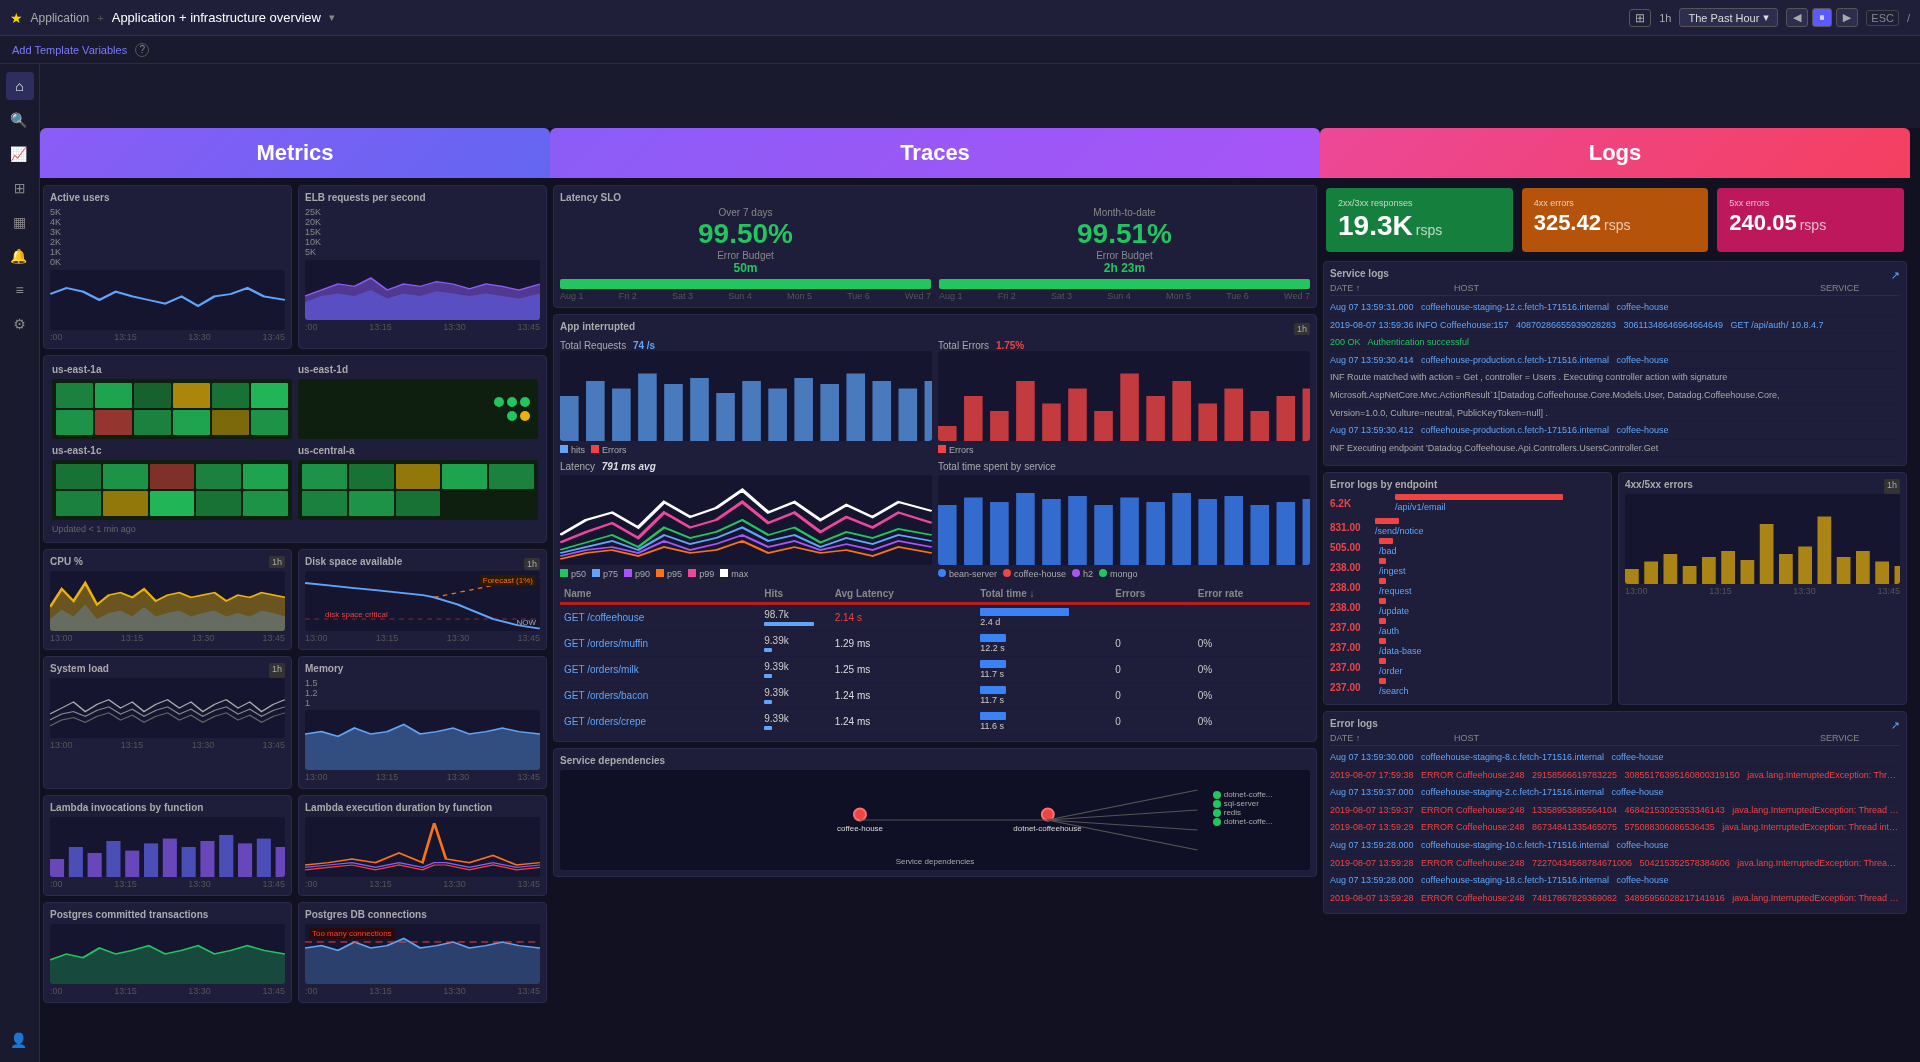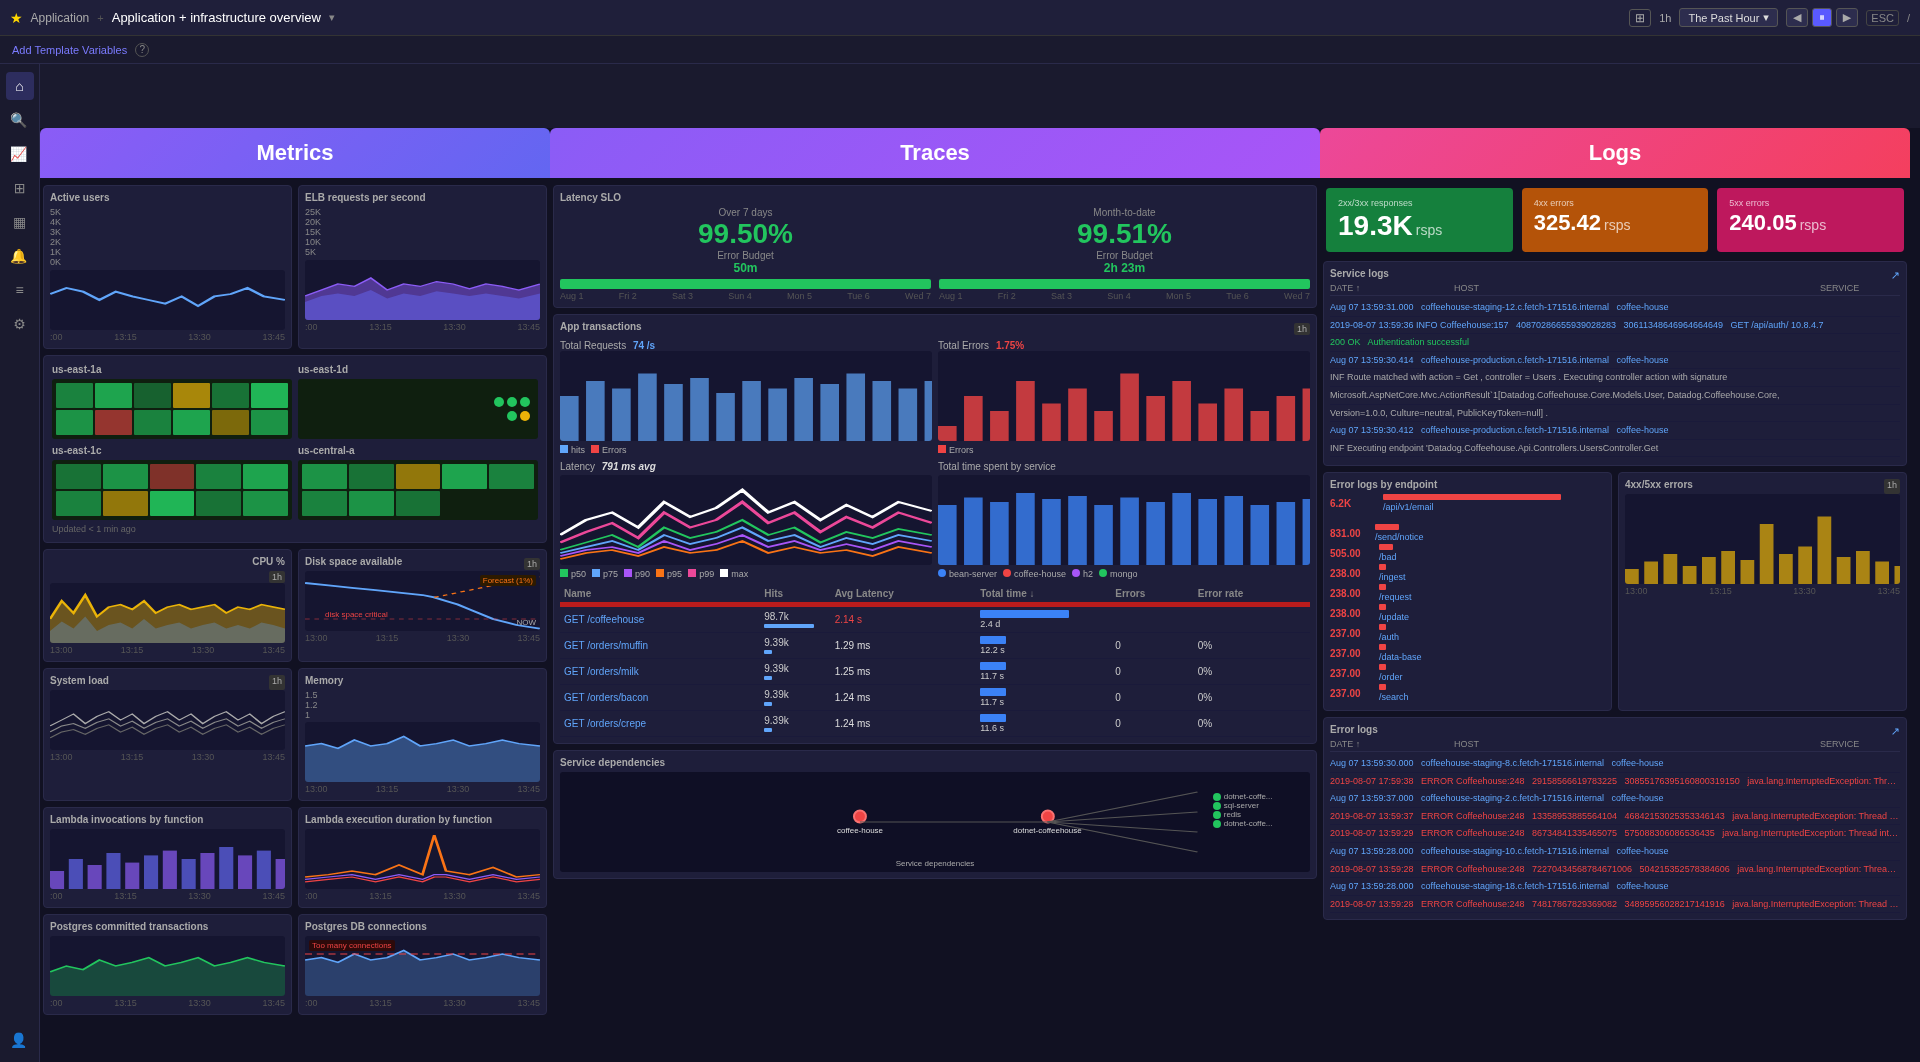--- a/index.html
+++ b/index.html
@@ -59,21 +59,21 @@
     
     .metric-box { border-radius: 4px; padding: 10px 12px; margin: 3px; }
     .metric-box.green { background: #15803d; }
     .metric-box.yellow { background: #b45309; }
     .metric-box.pink { background: #be185d; }
     .metric-box-val { font-size: 36px; font-weight: bold; color: #fff; }
     .metric-box-unit { font-size: 14px; color: rgba(255,255,255,0.7); }
 
     
     .data-table { width: 100%; border-collapse: collapse; font-size: 10px; }
-    .data-table th { color: #888; font-weight: 600; border-bottom: 5px solid #b91c1c; padding: 3px 4px; text-align: left; }
+    .data-table th { color: #888; font-weight: 600; border-bottom: 3px solid #b91c1c; padding: 3px 4px; text-align: left; }
     .data-table td { padding: 3px 4px; border-bottom: 1px solid #1a1a3a; color: #ccc; }
 
     
     .log-scroll { max-height: 160px; overflow: hidden; }
 
     .top-section { display: grid; grid-template-columns: 510px 770px 590px; min-height: 900px; }
 
     .panel-full { background: #1e1e3a; border: 1px solid #2a2a4a; border-radius: 4px; margin: 3px; padding: 6px; }
 
     
@@ -229,21 +229,21 @@
               <div style="background:#22c55e;opacity:0.7;border-radius:1px;"></div>
               <div style="background:#22c55e;opacity:0.5;border-radius:1px;"></div>
             </div>
           </div>
         </div>
         <div style="font-size:9px;color:#666;margin-top:4px;">Updated &lt; 1 min ago</div>
       </div>
 
       <div style="display:grid;grid-template-columns:1fr 1fr;">
         <div class="panel">
-          <div style="display:flex;justify-content:space-between;align-items:flex-end;flex-direction:column;">
+          <div style="display:flex;justify-content:space-between;align-items:flex-start;">
             <div class="panel-title">CPU %</div>
             <span style="font-size:9px;background:#333;padding:1px 3px;border-radius:2px;color:#aaa;">1h</span>
           </div>
           <div class="chart">
             <svg class="sparkline" viewBox="0 0 100 50" preserveAspectRatio="none">
               <polygon points="0,30 5,15 10,25 15,10 20,28 25,20 30,18 35,22 40,15 45,25 50,20 55,18 60,22 65,20 70,18 75,25 80,20 85,22 90,18 95,20 100,22 100,50 0,50" fill="#eab308" opacity="0.4"></polygon>
               <polyline points="0,30 5,15 10,25 15,10 20,28 25,20 30,18 35,22 40,15 45,25 50,20 55,18 60,22 65,20 70,18 75,25 80,20 85,22 90,18 95,20 100,22" fill="none" stroke="#eab308" stroke-width="1.2"></polyline>
               <polygon points="0,40 5,32 10,38 15,28 20,40 25,35 30,33 35,38 40,30 45,38 50,35 55,33 60,38 65,35 70,33 75,38 80,35 85,38 90,33 95,35 100,38 100,50 0,50" fill="#60a5fa" opacity="0.3"></polygon>
             </svg>
           </div>
@@ -435,21 +435,21 @@
                 <span>Mon 5</span>
                 <span>Tue 6</span>
                 <span>Wed 7</span>
             </div>
           </div>
         </div>
       </div>
 
       <div class="panel-full">
         <div style="display:flex;justify-content:space-between;align-items:center;margin-bottom:4px;">
-          <div class="panel-title">App transactions</div>
+          <div class="panel-title">App interrupted</div>
           <span style="font-size:9px;background:#333;padding:1px 3px;border-radius:2px;color:#aaa;">1h</span>
         </div>
 
         <div style="display:grid;grid-template-columns:1fr 1fr;gap:6px;">
           <div>
             <div style="font-size:10px;color:#aaa;">
               <span>Total Requests</span>
               <span style="color:#60a5fa;font-weight:bold;margin-left:4px;">74 /s</span>
             </div>
             <div class="chart-lg">
@@ -745,21 +745,21 @@
           <div class="log-line" style="color:#aaa;font-size:9px;">INF Executing endpoint 'Datadog.Coffeehouse.Api.Controllers.UsersController.Get</div>
           <div class="log-line log-info">Aug 07 13:59:30.220 &nbsp; coffeehouse-production.c.fetch-171516.internal &nbsp; coffee-house</div>
 
         </div>
       </div>
 
       <div style="display:grid;grid-template-columns:1fr 1fr;gap:0;">
         <div class="panel-full">
           <div class="panel-title">Error logs by endpoint</div>
           <div id="endpoint-list">
-              <div style="display: flex; align-items: center; gap: 8px; margin-bottom: 12px;">
+              <div style="display: flex; align-items: center; gap: 20px; margin-bottom: 6px;">
       <span style="color:#ef4444;font-weight:bold;width:45px;font-size:10px;flex-shrink:0;">6.2K</span>
       <div style="flex:1;">
         <div style="background:#ef4444;height:6px;width:80%;border-radius:1px;"></div>
         <span style="color:#60a5fa;font-size:9px;">/api/v1/email</span>
       </div>
     </div>
               <div style="display: flex; align-items: center; gap: 0; margin-bottom: 2px;">
       <span style="color:#ef4444;font-weight:bold;width:45px;font-size:10px;flex-shrink:0;">831.00</span>
       <div style="flex:1;">
         <div style="background:#ef4444;height:6px;width:10.4%;border-radius:1px;"></div>

